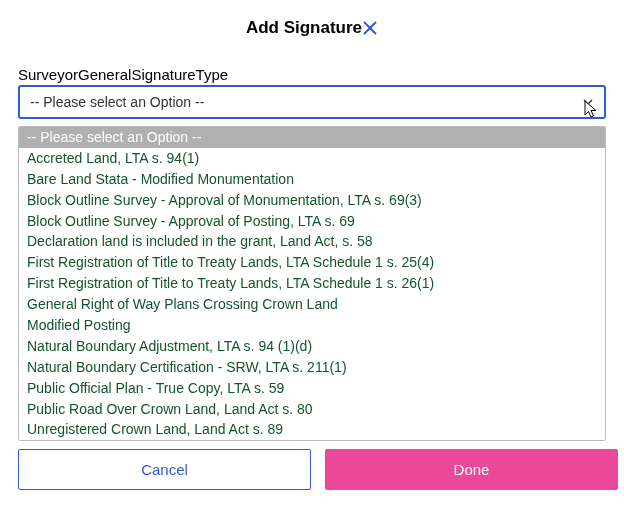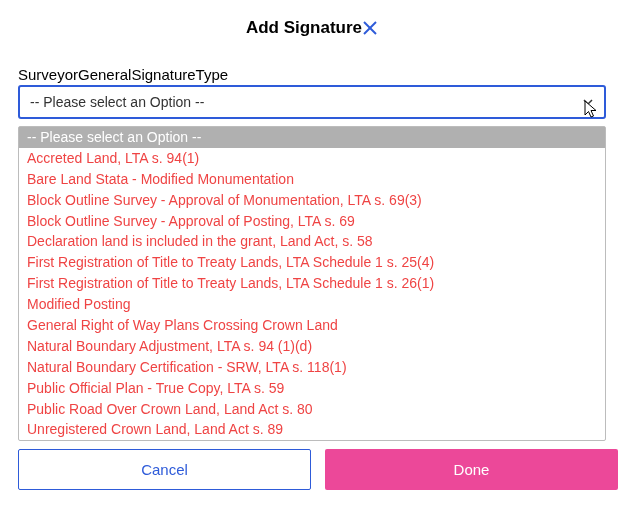--- a/index.html
+++ b/index.html
@@ -77,21 +77,21 @@
       margin-top: -8px;
       border: 1px solid #bcbcbc;
       border-radius: 2px;
       background: #fff;
       z-index: 5;
     }
     .dropdown-item {
       font-size: 14px;
       padding: 1px 8px;
       line-height: 1.35;
-      color: #ef4444;
+      color: #14532d;
       cursor: pointer;
       white-space: nowrap;
       overflow: hidden;
       text-overflow: ellipsis;
     }
     .dropdown-item.selected {
       background: #b0b0b0;
       color: #fff;
     }
     .footer {
@@ -152,24 +152,24 @@
 
 <div class="dropdown" id="dropdown-list">
     <div class="dropdown-item selected">-- Please select an Option --</div>
     <div class="dropdown-item">Accreted Land, LTA s. 94(1)</div>
     <div class="dropdown-item">Bare Land Stata - Modified Monumentation</div>
     <div class="dropdown-item">Block Outline Survey - Approval of Monumentation, LTA s. 69(3)</div>
     <div class="dropdown-item">Block Outline Survey - Approval of Posting, LTA s. 69</div>
     <div class="dropdown-item">Declaration land is included in the grant, Land Act, s. 58</div>
     <div class="dropdown-item">First Registration of Title to Treaty Lands, LTA Schedule 1 s. 25(4)</div>
     <div class="dropdown-item">First Registration of Title to Treaty Lands, LTA Schedule 1 s. 26(1)</div>
+    <div class="dropdown-item">General Right of Way Plans Crossing Crown Land</div>
     <div class="dropdown-item">Modified Posting</div>
-    <div class="dropdown-item">General Right of Way Plans Crossing Crown Land</div>
     <div class="dropdown-item">Natural Boundary Adjustment, LTA s. 94 (1)(d)</div>
-    <div class="dropdown-item">Natural Boundary Certification - SRW, LTA s. 118(1)</div>
+    <div class="dropdown-item">Natural Boundary Certification - SRW, LTA s. 211(1)</div>
     <div class="dropdown-item">Public Official Plan - True Copy, LTA s. 59</div>
     <div class="dropdown-item">Public Road Over Crown Land, Land Act s. 80</div>
     <div class="dropdown-item">Unregistered Crown Land, Land Act s. 89</div>
   </div>
 
 <div class="footer">
   <div class="btn btn-cancel">Cancel</div>
   <div class="btn btn-done">Done</div>
 </div>
 

